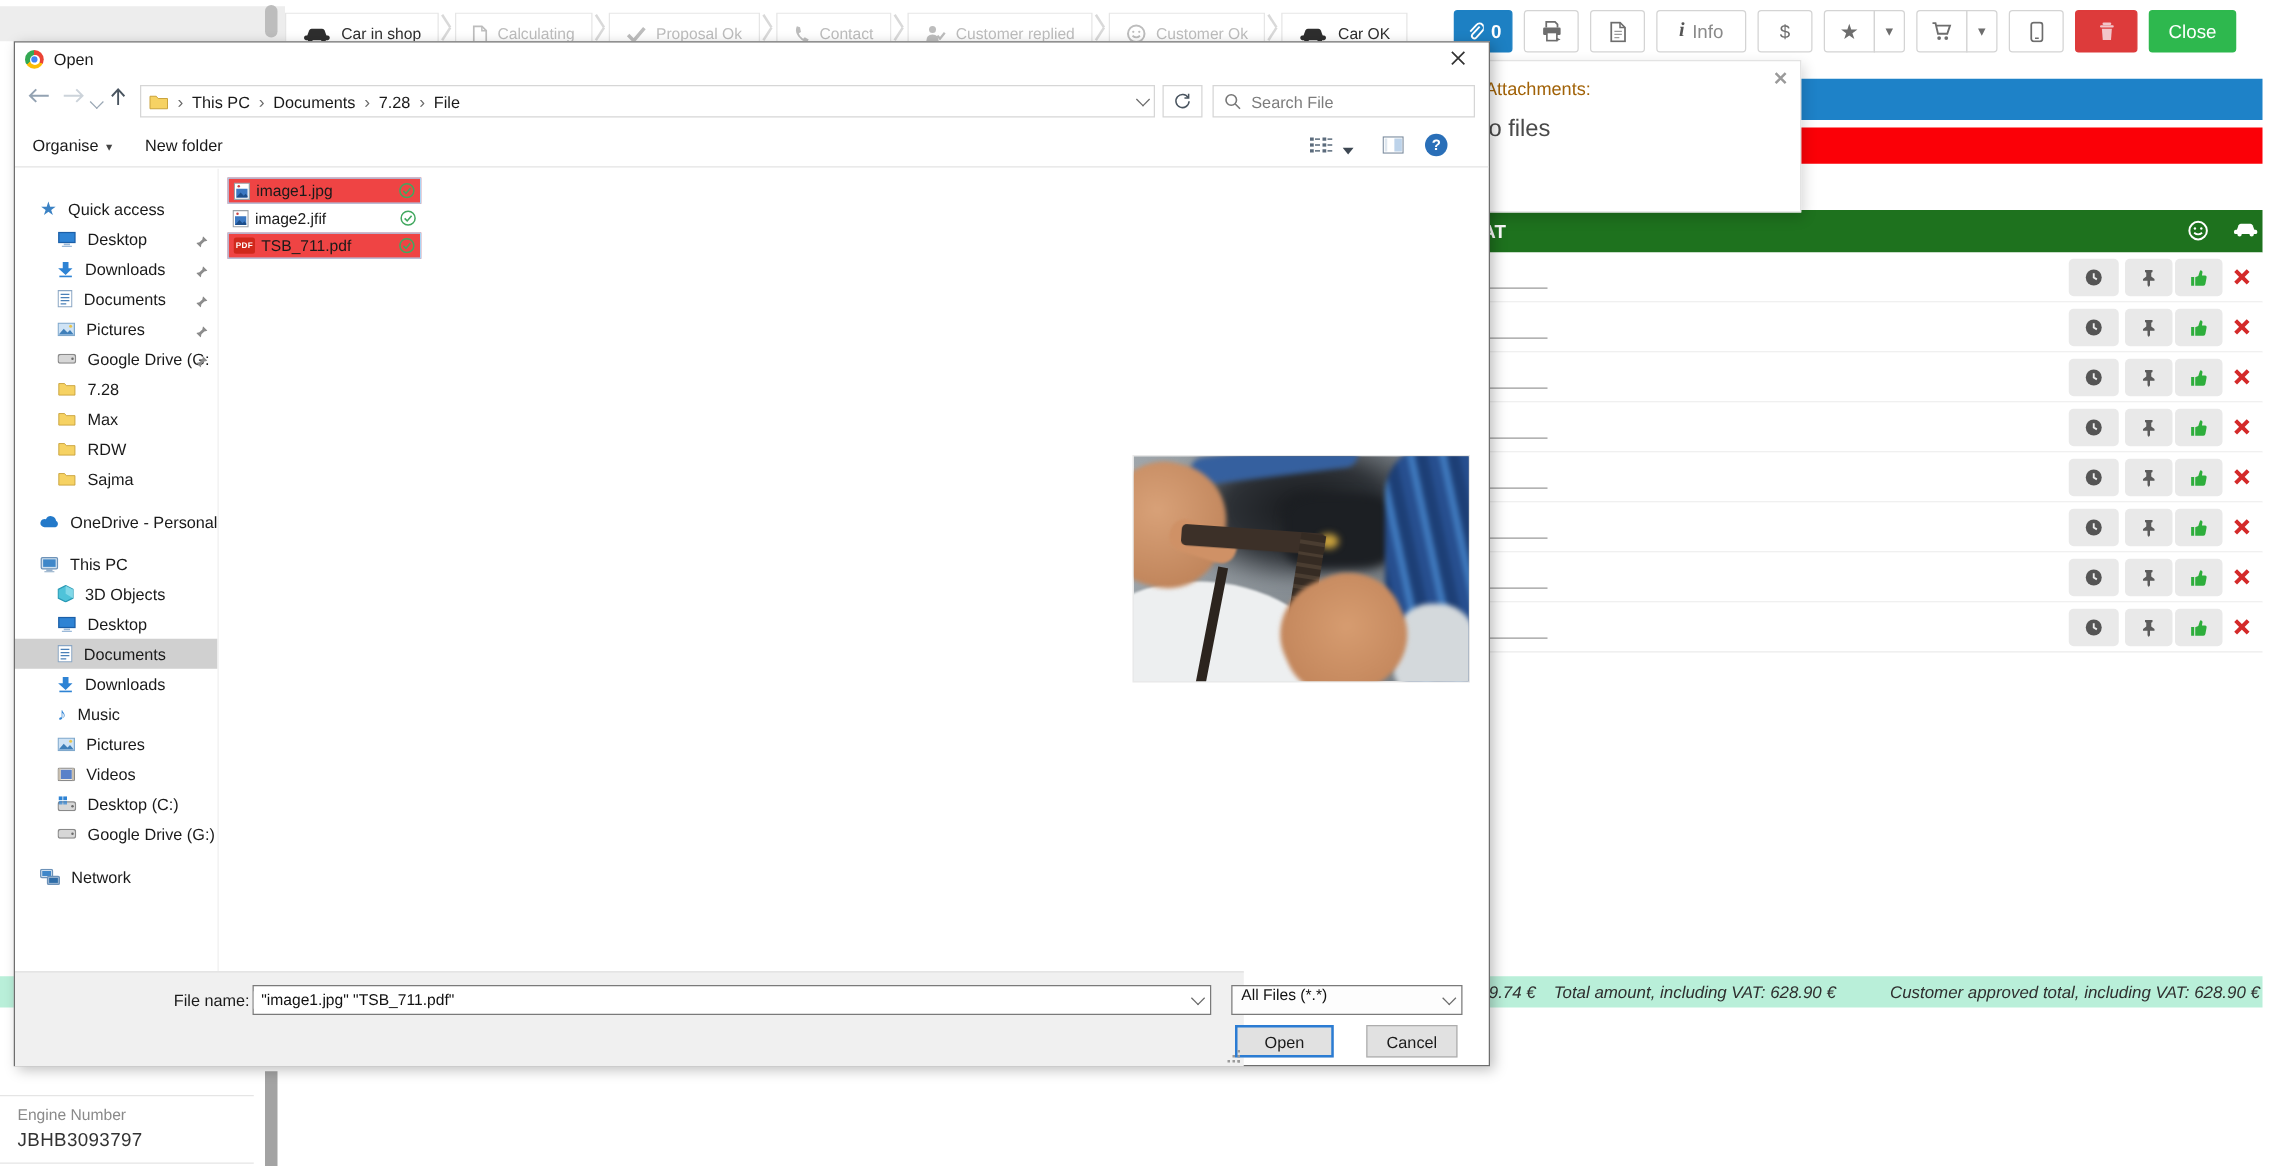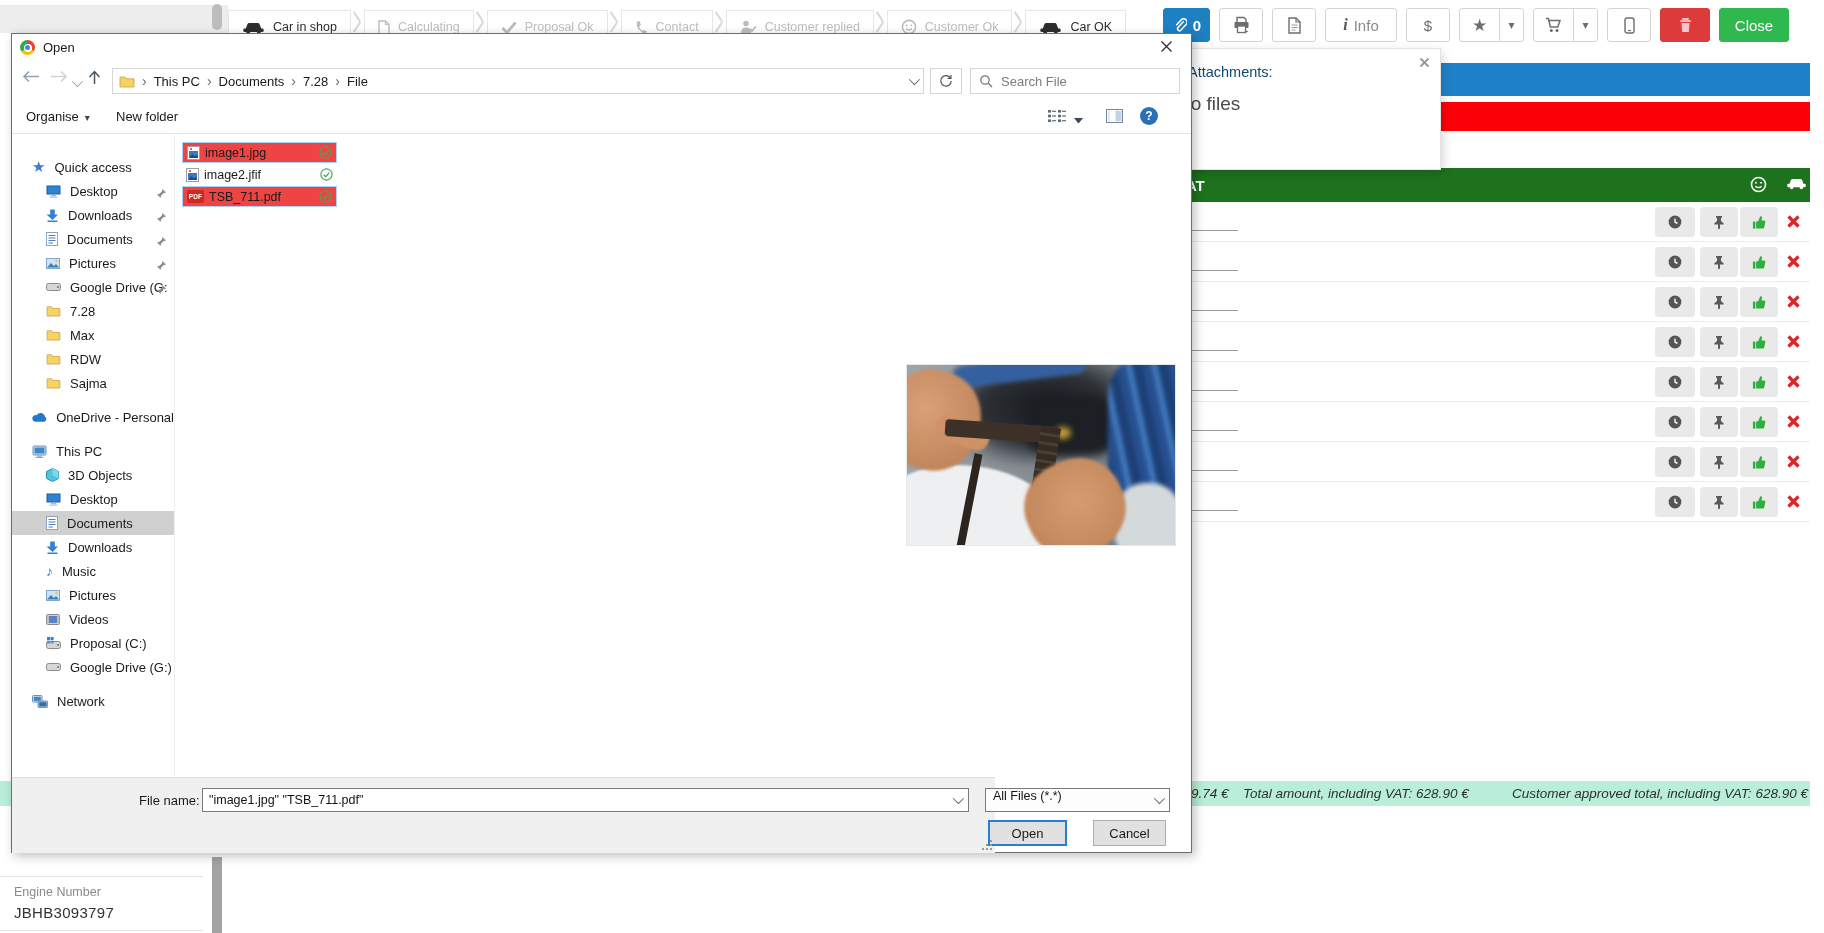--- a/index.html
+++ b/index.html
@@ -64,21 +64,21 @@
 
   
   .vehicle{left:0;top:876px;width:203px;border-top:1px solid #e5e5e5;background:#fff}
   .vlabel{font-size:12.5px;color:#8a8a8a;margin:8px 0 0 14px}
   .vvalue{font-size:15px;color:#333;margin:5px 0 9px 14px;letter-spacing:.3px}
   .vdiv{border-top:1px solid #e5e5e5}
 
   
   .popup{left:1176px;top:48px;width:265px;height:122px;background:#fff;border:1px solid #e3e3e3;
          box-shadow:2px 4px 10px rgba(0,0,0,.16);z-index:6}
-  .popup .ptitle{position:absolute;left:11px;top:15px;font-size:14.5px;color:#0c4a6e}
+  .popup .ptitle{position:absolute;left:11px;top:15px;font-size:14.5px;color:#a16207}
   .popup .pclose{position:absolute;right:9px;top:7px;width:14px;height:14px;border:none;background:none;cursor:pointer}
   .popup .pempty{position:absolute;left:0;right:0;top:44px;text-align:left;font-size:19px;color:#4a4a4a}
   .pill{position:absolute;left:10px;top:77px;width:244px;height:34px;border-radius:17px;border:none;
         background:#1d80c3;color:#fff;font-size:14.5px;font-family:inherit;cursor:pointer}
 
   
   .dialog{left:11px;top:33px;width:1181px;height:820px;background:#fff;border:1px solid #6e6e6e;
           box-shadow:3px 3px 10px rgba(0,0,0,.25);z-index:10;font-size:13px}
   .titlebar{position:relative;height:26px}
   .chrome{position:absolute;left:8px;top:6px;width:15px;height:15px;border-radius:50%;
@@ -805,21 +805,21 @@
               <svg width="15" height="12" viewBox="0 0 15 12">
                 <rect x="0.5" y="4.5" width="14" height="7" rx="2" fill="#d7d7d7" stroke="#8a8a8a"></rect>
                 <circle cx="12" cy="8" r="1" fill="#6a6a6a"></circle>
                 <g fill="#2e83d4">
                   <rect x="1" y="0" width="3" height="3"></rect>
                   <rect x="4.6" y="0" width="3" height="3"></rect>
                   <rect x="1" y="3.6" width="3" height="3" opacity=".7"></rect>
                   <rect x="4.6" y="3.6" width="3" height="3" opacity=".7"></rect>
                 </g>
               </svg>
-              <span>Proposal (C:)</span>
+              <span>Desktop (C:)</span>
             </li>
           <li class="sbi">
               <svg width="15" height="8" viewBox="0 0 15 8">
                 <rect x="0.5" y="0.5" width="14" height="7" rx="2" fill="#d7d7d7" stroke="#8a8a8a"></rect>
                 <circle cx="12" cy="4" r="1" fill="#6a6a6a"></circle>
               </svg>
               <span>Google Drive (G:)</span>
             </li>
           <li class="gap"></li>
           <li class="sbi head">

